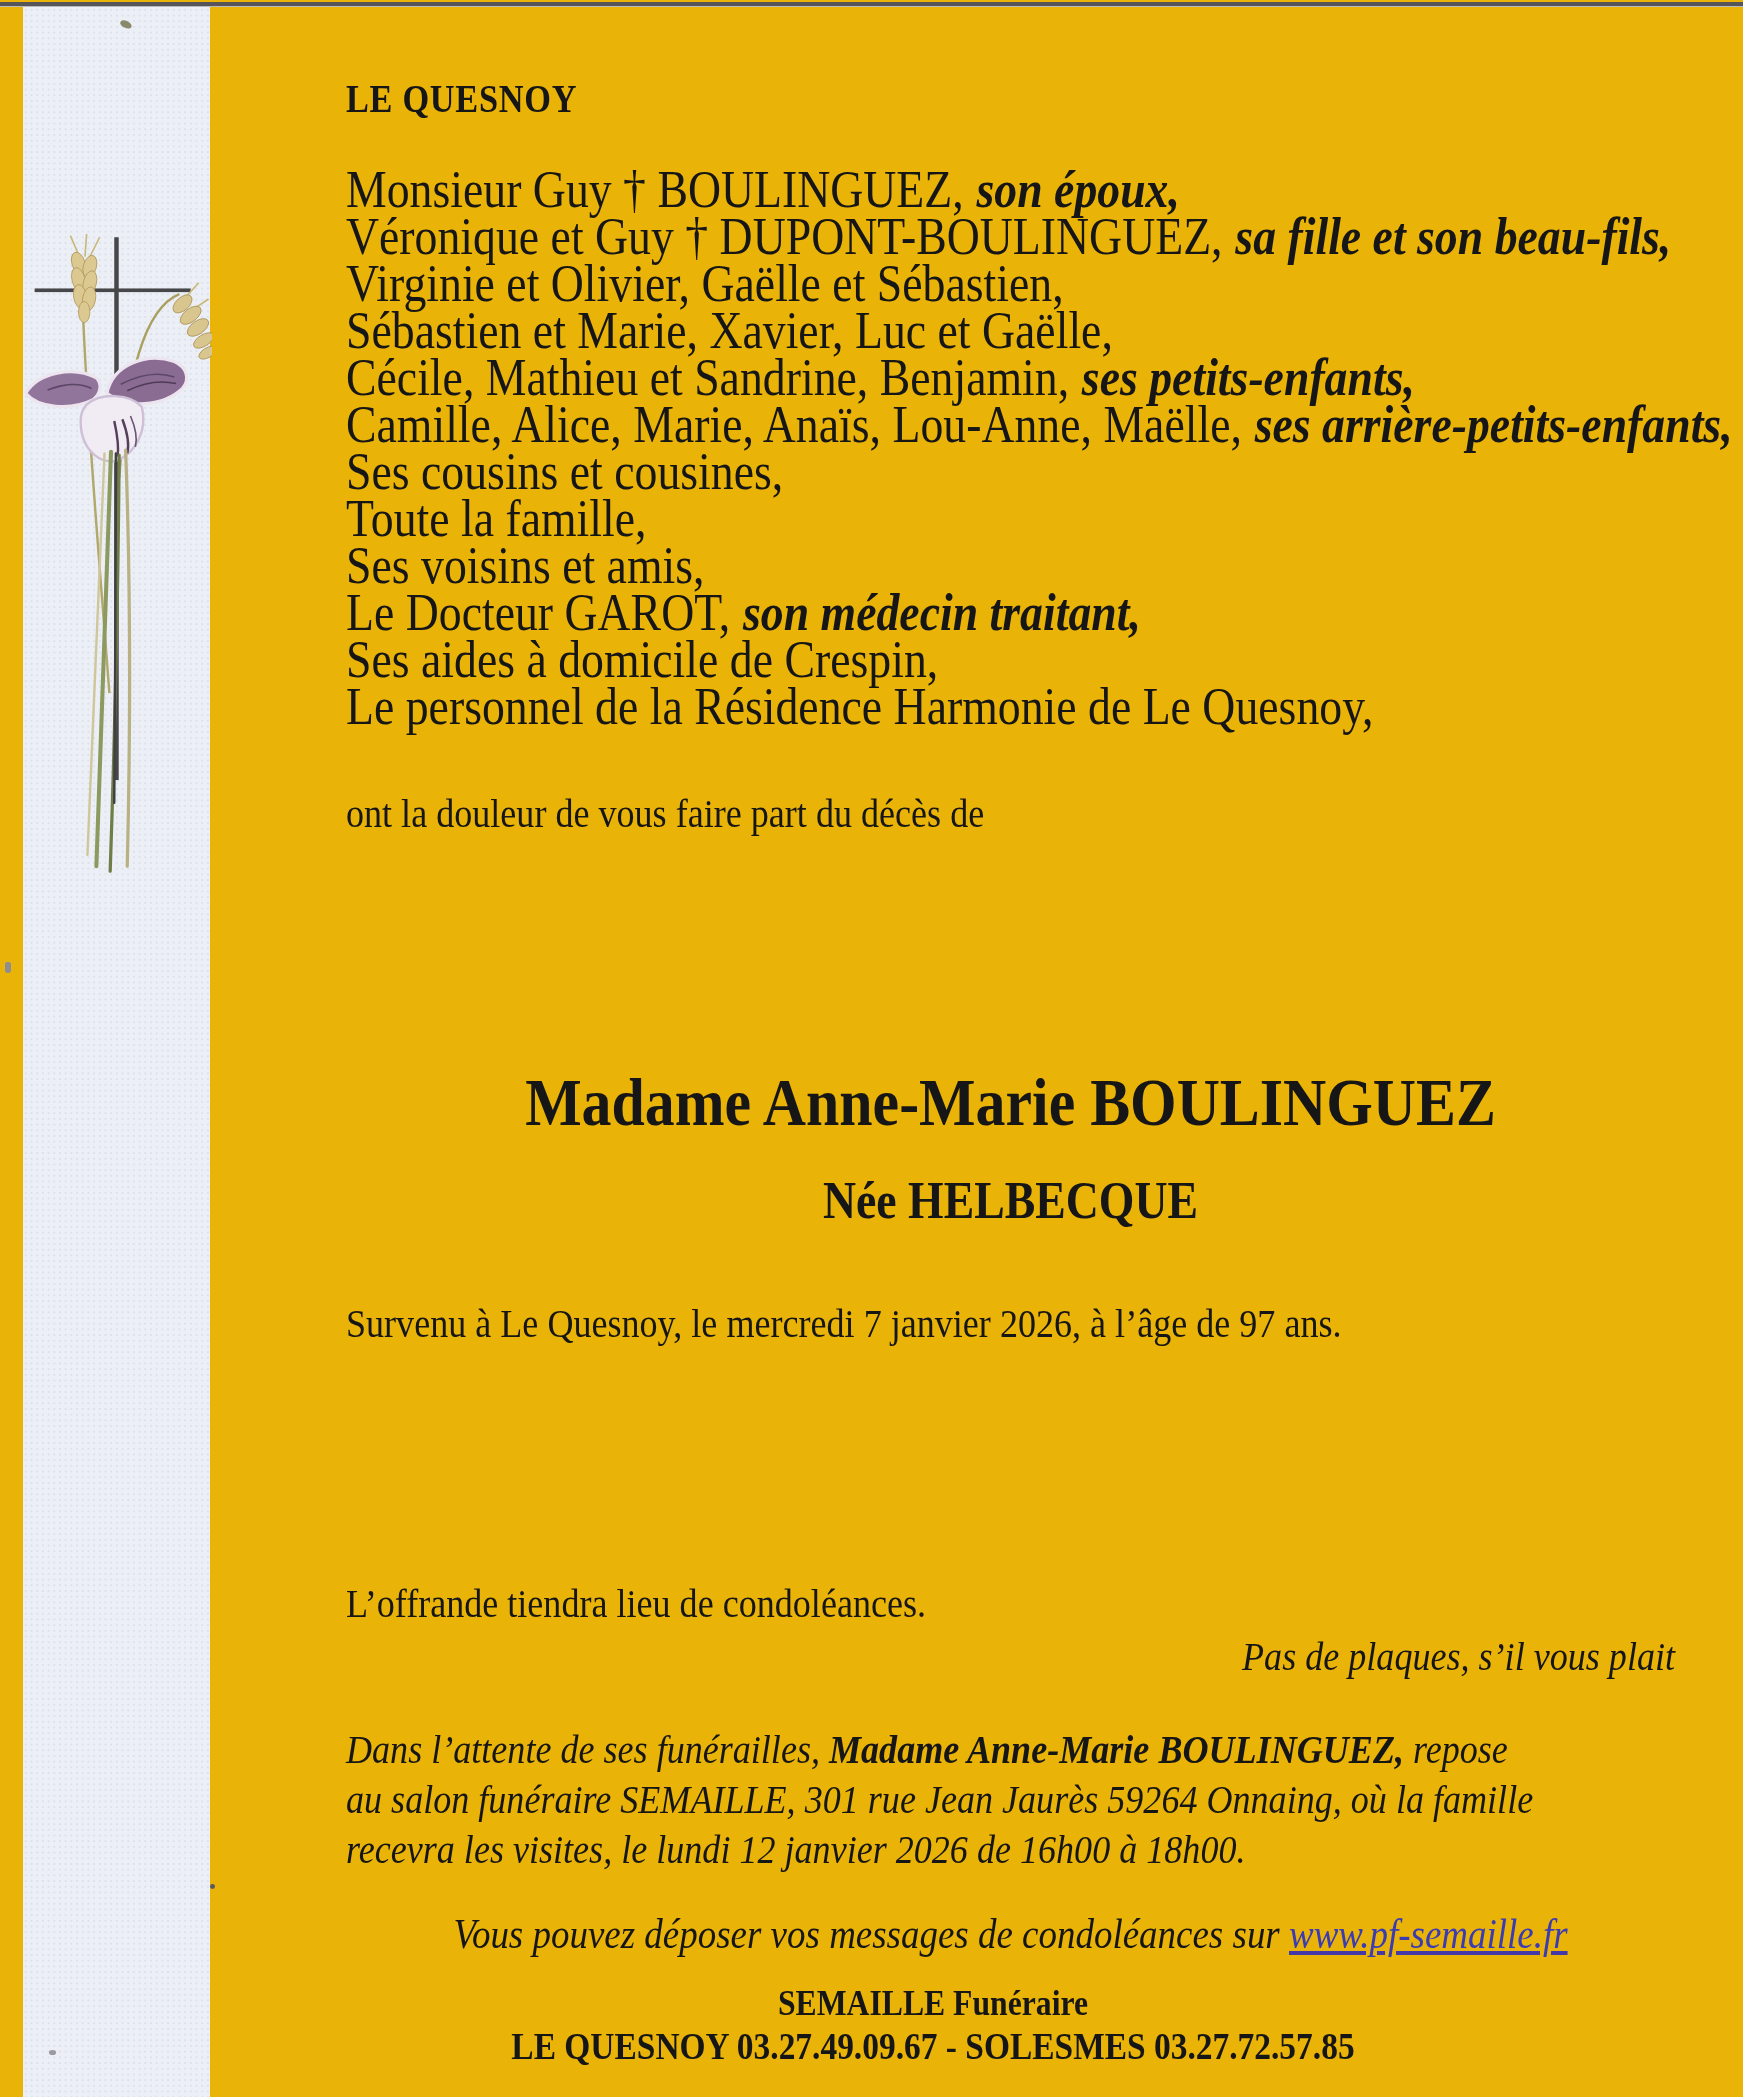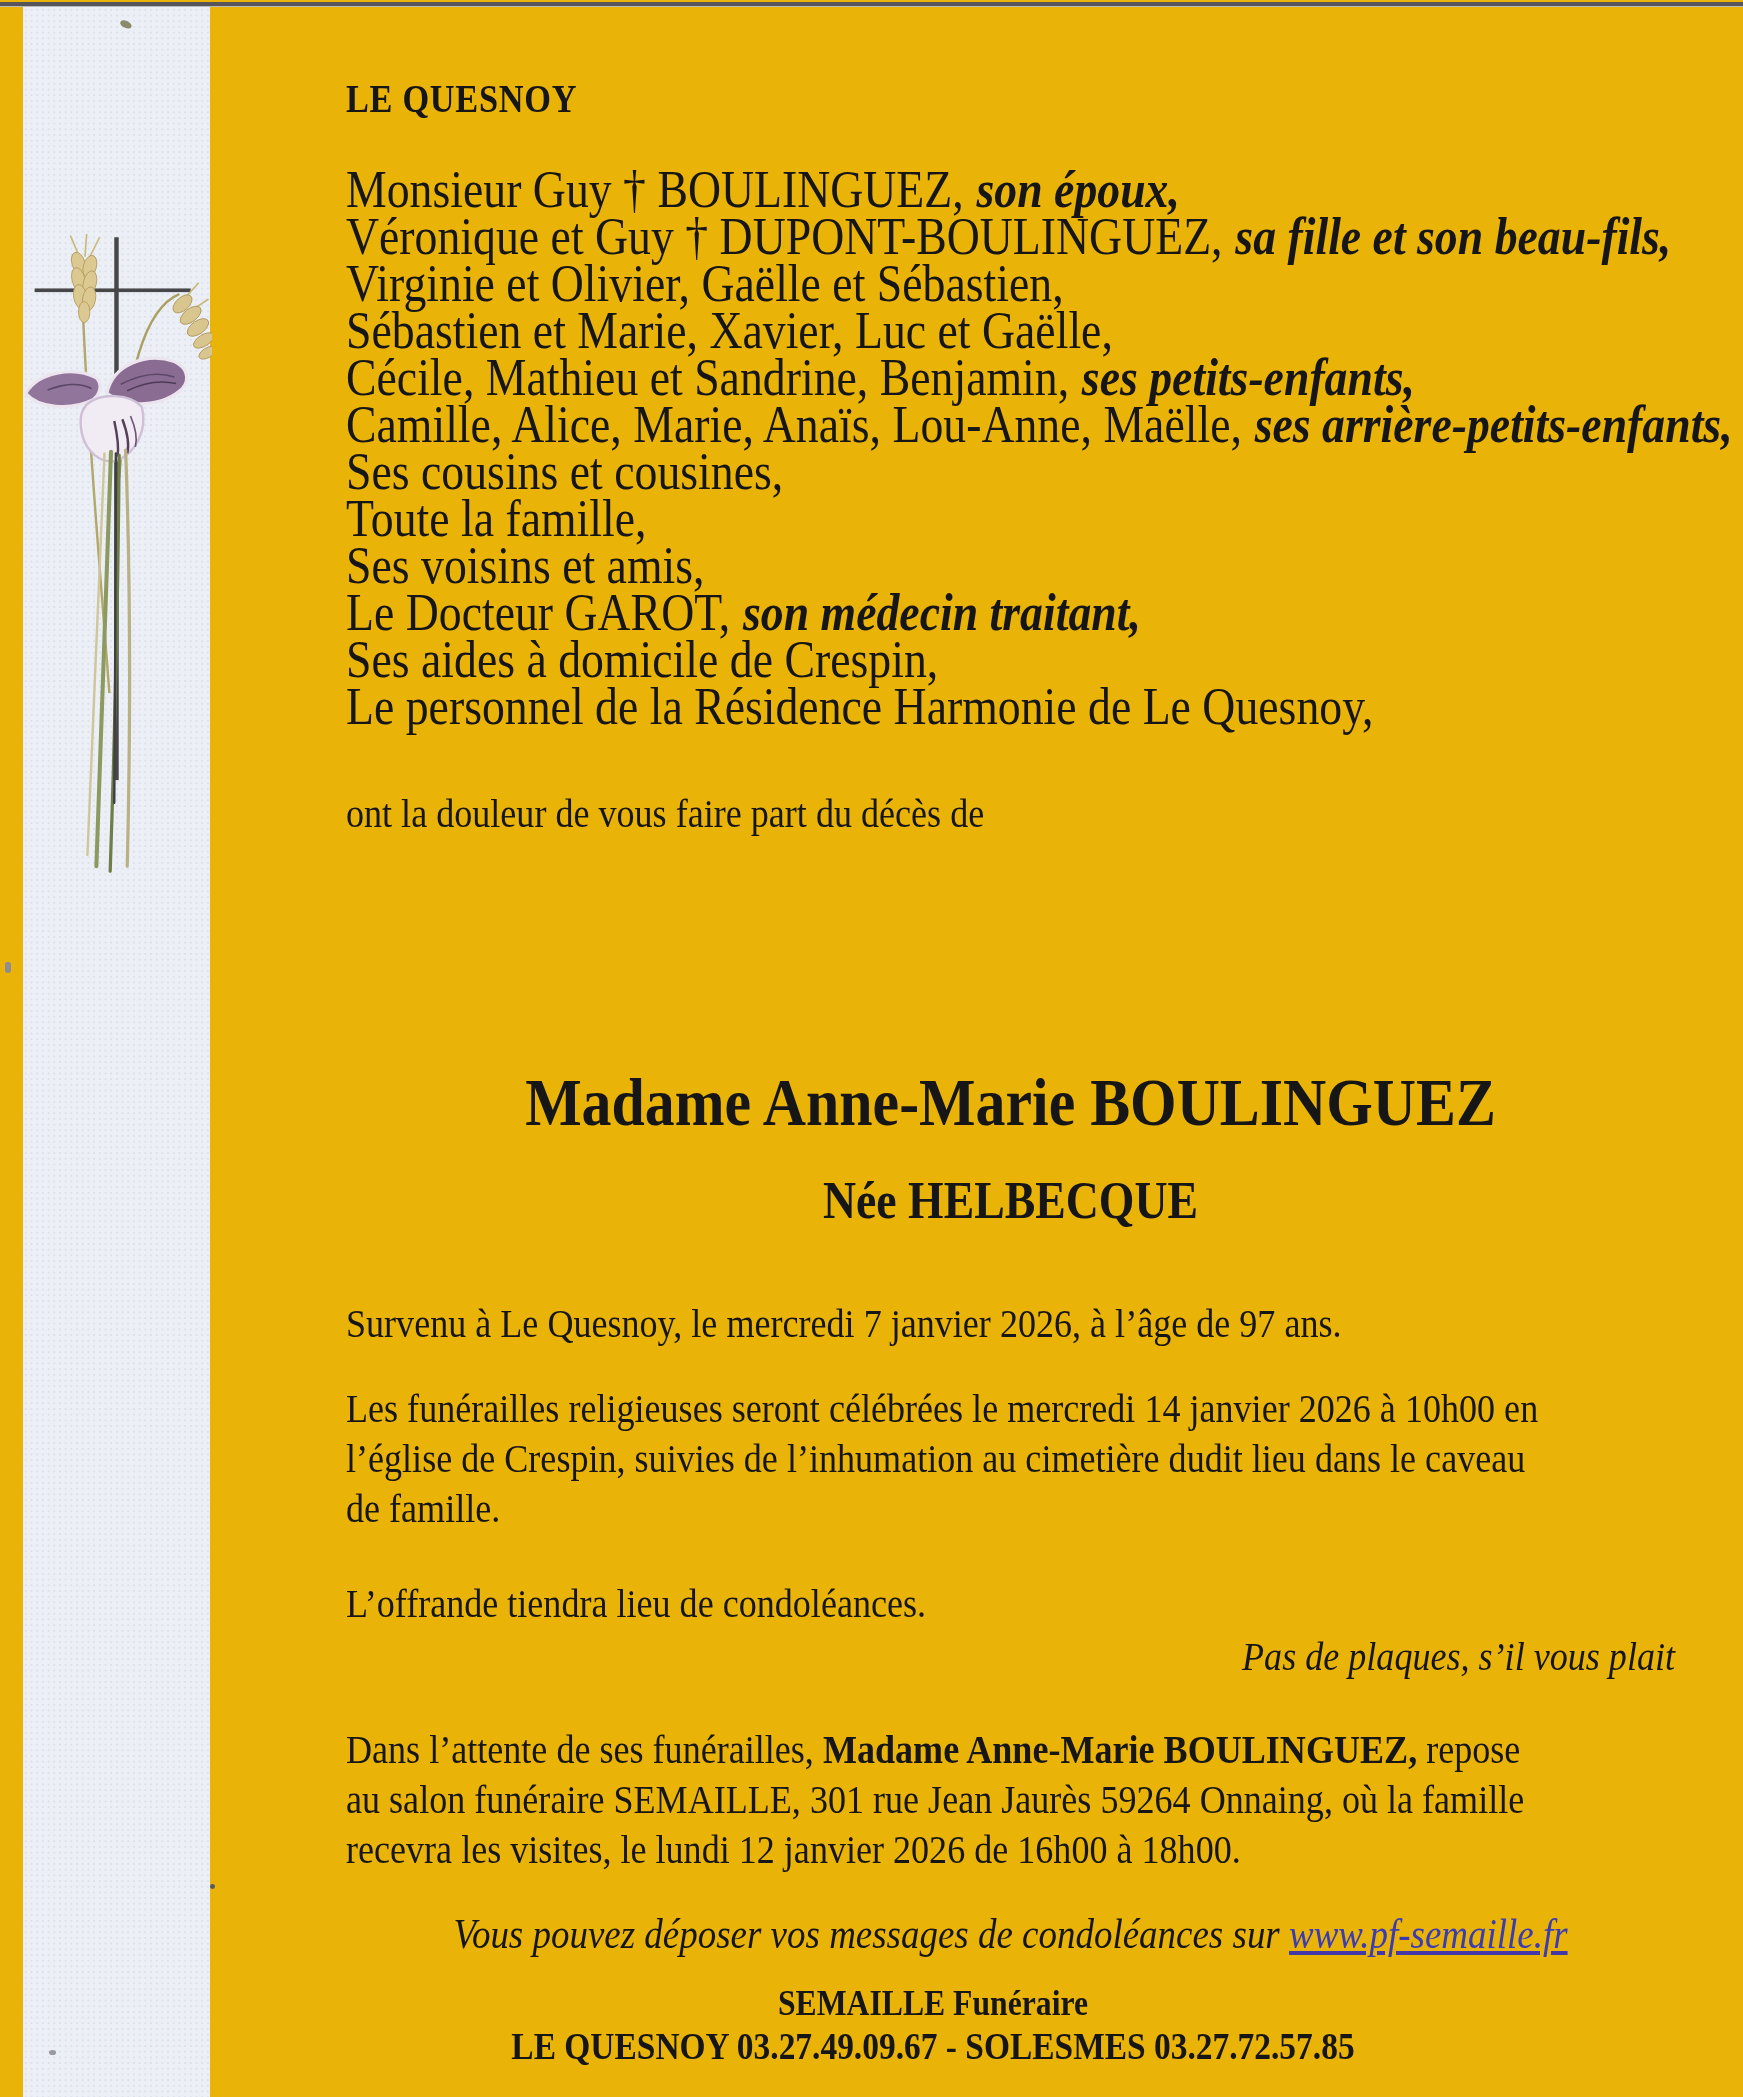--- a/index.html
+++ b/index.html
@@ -45,21 +45,21 @@
   .deceased{top:1063px;font-size:68px;font-weight:700;}
   .maiden{top:1171px;font-size:52px;font-weight:700;}
 
   .body-l{left:346px;font-size:41px;line-height:50px;}
   .death{top:1298px;}
   .funeral{top:1383px;}
   .offering{top:1578px;}
 
   .plaques{left:346px;width:1329px;top:1632px;font-size:41px;font-style:italic;text-align:right;}
 
-  .repose{top:1724px;}
+  .repose{top:1724px;font-style:italic;}
   .bold{font-weight:700;}
 
   .condol{top:1910px;font-size:42px;font-style:italic;}
   .link{color:#3b3bb2;text-decoration:underline;text-decoration-color:#4538a8;cursor:pointer;}
 
   .footer{left:122px;width:1622px;text-align:center;}
   .company{top:1982px;font-size:36px;font-weight:700;}
   .phones{top:2024px;font-size:38px;font-weight:700;}
 
   .speck{position:absolute;border-radius:50%;}
@@ -142,25 +142,20 @@
     <div class="line cond"><span>Le personnel de la Résidence Harmonie de Le Quesnoy,</span></div>
   </div>
 
   <div class="txt announce cond">ont la douleur de vous faire part du décès de</div>
 
   <div class="txt center-col deceased cond-c">Madame Anne-Marie BOULINGUEZ</div>
   <div class="txt center-col maiden cond-c">Née HELBECQUE</div>
 
   <div class="txt body-l death cond">Survenu à Le Quesnoy, le mercredi 7 janvier 2026, à l’âge de 97 ans.</div>
 
-  <div class="txt body-l funeral">
-    <div class="cond">Les funérailles religieuses seront célébrées le mercredi 14 janvier 2026 à 10h00 en</div>
-    <div class="cond">l’église de Crespin, suivies de l’inhumation au cimetière dudit lieu dans le caveau</div>
-    <div class="cond">de famille.</div>
-  </div>
 
   <div class="txt body-l offering cond">L’offrande tiendra lieu de condoléances.</div>
 
   <div class="txt plaques cond-r">Pas de plaques, s’il vous plait</div>
 
   <div class="txt body-l repose">
     <div class="cond"><span>Dans l’attente de ses funérailles, </span><span class="bold">Madame Anne-Marie BOULINGUEZ,</span><span> repose</span></div>
     <div class="cond">au salon funéraire SEMAILLE, 301 rue Jean Jaurès 59264 Onnaing, où la famille</div>
     <div class="cond">recevra les visites, le lundi 12 janvier 2026 de 16h00 à 18h00.</div>
   </div>

